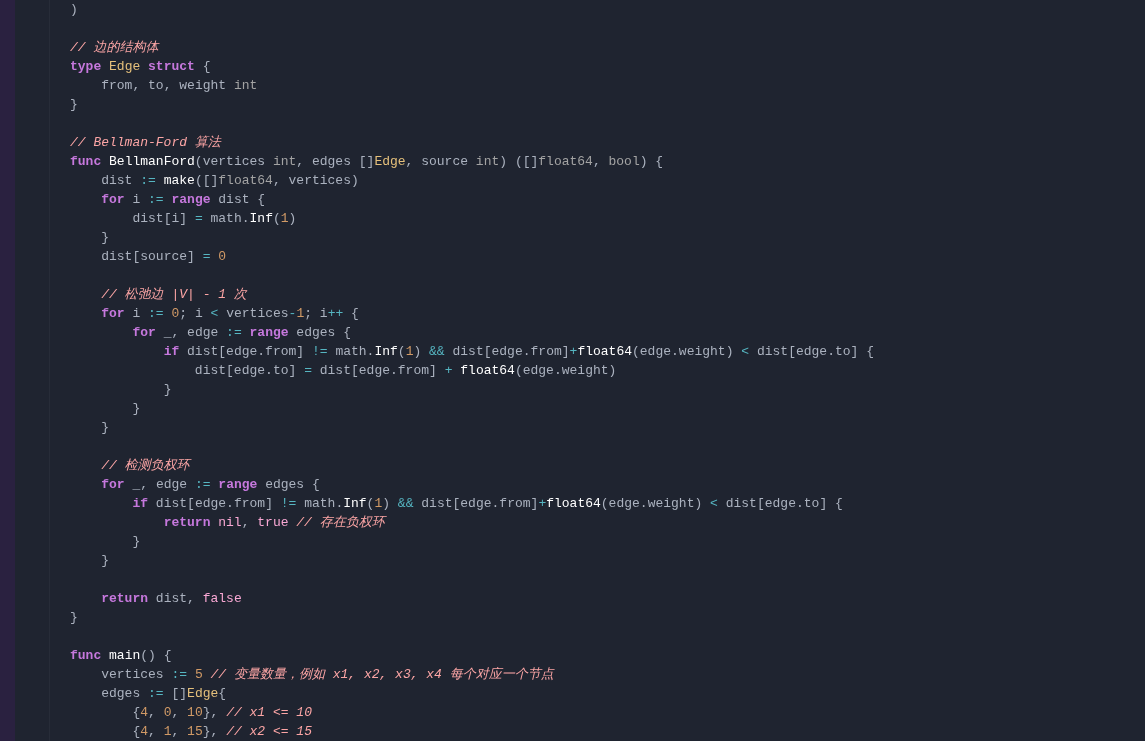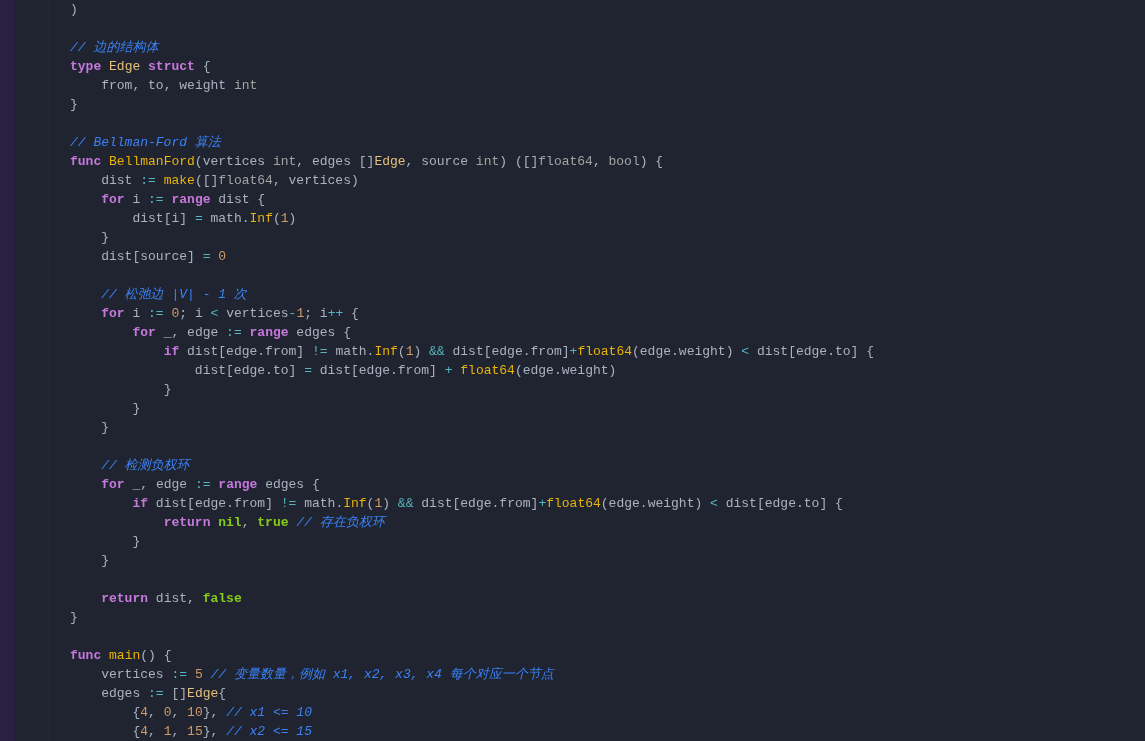--- a/index.html
+++ b/index.html
@@ -32,29 +32,29 @@
     flex: 1;
     padding: 0 20px 0 20px;
     color: #abb2bf;
     white-space: pre;
     overflow: hidden;
     position: relative;
   }
   .line { height: 19px; }
 
   
-  .c-comment { color: #3b82f6; font-style: italic; }
+  .c-comment { color: #fca5a5; font-style: italic; }
   .c-keyword { color: #c678dd; font-weight: bold; }        
   .c-type    { color: #a3a3a3; }        
   .c-ident   { color: #abb2bf; }
-  .c-func    { color: #eab308; }        
+  .c-func    { color: #ffffff; }        
   .c-num     { color: #d19a66; }
   .c-op      { color: #56b6c2; }
   .c-punc    { color: #abb2bf; }
-  .c-bool    { color: #84cc16; font-weight: bold; }
+  .c-bool    { color: #f9a8d4; }
   .c-struct  { color: #e5c07b; }
 </style>
 </head>
 <body>
 
 <div class="editor">
   <div class="left-margin"></div>
   <div class="gutter"></div>
   <div class="code-area" id="code-area"><div class="line"><span class="c-punc">)</span></div><div class="line">&nbsp;</div><div class="line"><span class="c-comment">// 边的结构体</span></div><div class="line"><span class="c-keyword">type</span><span> </span><span class="c-struct">Edge</span><span> </span><span class="c-keyword">struct</span><span> </span><span class="c-punc">{</span></div><div class="line"><span>    </span><span class="c-ident">from</span><span class="c-punc">,</span><span> </span><span class="c-ident">to</span><span class="c-punc">,</span><span> </span><span class="c-ident">weight</span><span> </span><span class="c-type">int</span></div><div class="line"><span class="c-punc">}</span></div><div class="line">&nbsp;</div><div class="line"><span class="c-comment">// Bellman-Ford 算法</span></div><div class="line"><span class="c-keyword">func</span><span> </span><span class="c-func">BellmanFord</span><span class="c-punc">(</span><span class="c-ident">vertices</span><span> </span><span class="c-type">int</span><span class="c-punc">,</span><span> </span><span class="c-ident">edges</span><span> </span><span class="c-punc">[]</span><span class="c-struct">Edge</span><span class="c-punc">,</span><span> </span><span class="c-ident">source</span><span> </span><span class="c-type">int</span><span class="c-punc">)</span><span> </span><span class="c-punc">([]</span><span class="c-type">float64</span><span class="c-punc">,</span><span> </span><span class="c-type">bool</span><span class="c-punc">)</span><span> </span><span class="c-punc">{</span></div><div class="line"><span>    </span><span class="c-ident">dist</span><span> </span><span class="c-op">:=</span><span> </span><span class="c-func">make</span><span class="c-punc">([]</span><span class="c-type">float64</span><span class="c-punc">,</span><span> </span><span class="c-ident">vertices</span><span class="c-punc">)</span></div><div class="line"><span>    </span><span class="c-keyword">for</span><span> </span><span class="c-ident">i</span><span> </span><span class="c-op">:=</span><span> </span><span class="c-keyword">range</span><span> </span><span class="c-ident">dist</span><span> </span><span class="c-punc">{</span></div><div class="line"><span>        </span><span class="c-ident">dist</span><span class="c-punc">[</span><span class="c-ident">i</span><span class="c-punc">]</span><span> </span><span class="c-op">=</span><span> </span><span class="c-ident">math</span><span class="c-punc">.</span><span class="c-func">Inf</span><span class="c-punc">(</span><span class="c-num">1</span><span class="c-punc">)</span></div><div class="line"><span>    </span><span class="c-punc">}</span></div><div class="line"><span>    </span><span class="c-ident">dist</span><span class="c-punc">[</span><span class="c-ident">source</span><span class="c-punc">]</span><span> </span><span class="c-op">=</span><span> </span><span class="c-num">0</span></div><div class="line">&nbsp;</div><div class="line"><span>    </span><span class="c-comment">// 松弛边 |V| - 1 次</span></div><div class="line"><span>    </span><span class="c-keyword">for</span><span> </span><span class="c-ident">i</span><span> </span><span class="c-op">:=</span><span> </span><span class="c-num">0</span><span class="c-punc">;</span><span> </span><span class="c-ident">i</span><span> </span><span class="c-op">&lt;</span><span> </span><span class="c-ident">vertices</span><span class="c-op">-</span><span class="c-num">1</span><span class="c-punc">;</span><span> </span><span class="c-ident">i</span><span class="c-op">++</span><span> </span><span class="c-punc">{</span></div><div class="line"><span>        </span><span class="c-keyword">for</span><span> </span><span class="c-ident">_</span><span class="c-punc">,</span><span> </span><span class="c-ident">edge</span><span> </span><span class="c-op">:=</span><span> </span><span class="c-keyword">range</span><span> </span><span class="c-ident">edges</span><span> </span><span class="c-punc">{</span></div><div class="line"><span>            </span><span class="c-keyword">if</span><span> </span><span class="c-ident">dist</span><span class="c-punc">[</span><span class="c-ident">edge</span><span class="c-punc">.</span><span class="c-ident">from</span><span class="c-punc">]</span><span> </span><span class="c-op">!=</span><span> </span><span class="c-ident">math</span><span class="c-punc">.</span><span class="c-func">Inf</span><span class="c-punc">(</span><span class="c-num">1</span><span class="c-punc">)</span><span> </span><span class="c-op">&amp;&amp;</span><span> </span><span class="c-ident">dist</span><span class="c-punc">[</span><span class="c-ident">edge</span><span class="c-punc">.</span><span class="c-ident">from</span><span class="c-punc">]</span><span class="c-op">+</span><span class="c-func">float64</span><span class="c-punc">(</span><span class="c-ident">edge</span><span class="c-punc">.</span><span class="c-ident">weight</span><span class="c-punc">)</span><span> </span><span class="c-op">&lt;</span><span> </span><span class="c-ident">dist</span><span class="c-punc">[</span><span class="c-ident">edge</span><span class="c-punc">.</span><span class="c-ident">to</span><span class="c-punc">]</span><span> </span><span class="c-punc">{</span></div><div class="line"><span>                </span><span class="c-ident">dist</span><span class="c-punc">[</span><span class="c-ident">edge</span><span class="c-punc">.</span><span class="c-ident">to</span><span class="c-punc">]</span><span> </span><span class="c-op">=</span><span> </span><span class="c-ident">dist</span><span class="c-punc">[</span><span class="c-ident">edge</span><span class="c-punc">.</span><span class="c-ident">from</span><span class="c-punc">]</span><span> </span><span class="c-op">+</span><span> </span><span class="c-func">float64</span><span class="c-punc">(</span><span class="c-ident">edge</span><span class="c-punc">.</span><span class="c-ident">weight</span><span class="c-punc">)</span></div><div class="line"><span>            </span><span class="c-punc">}</span></div><div class="line"><span>        </span><span class="c-punc">}</span></div><div class="line"><span>    </span><span class="c-punc">}</span></div><div class="line">&nbsp;</div><div class="line"><span>    </span><span class="c-comment">// 检测负权环</span></div><div class="line"><span>    </span><span class="c-keyword">for</span><span> </span><span class="c-ident">_</span><span class="c-punc">,</span><span> </span><span class="c-ident">edge</span><span> </span><span class="c-op">:=</span><span> </span><span class="c-keyword">range</span><span> </span><span class="c-ident">edges</span><span> </span><span class="c-punc">{</span></div><div class="line"><span>        </span><span class="c-keyword">if</span><span> </span><span class="c-ident">dist</span><span class="c-punc">[</span><span class="c-ident">edge</span><span class="c-punc">.</span><span class="c-ident">from</span><span class="c-punc">]</span><span> </span><span class="c-op">!=</span><span> </span><span class="c-ident">math</span><span class="c-punc">.</span><span class="c-func">Inf</span><span class="c-punc">(</span><span class="c-num">1</span><span class="c-punc">)</span><span> </span><span class="c-op">&amp;&amp;</span><span> </span><span class="c-ident">dist</span><span class="c-punc">[</span><span class="c-ident">edge</span><span class="c-punc">.</span><span class="c-ident">from</span><span class="c-punc">]</span><span class="c-op">+</span><span class="c-func">float64</span><span class="c-punc">(</span><span class="c-ident">edge</span><span class="c-punc">.</span><span class="c-ident">weight</span><span class="c-punc">)</span><span> </span><span class="c-op">&lt;</span><span> </span><span class="c-ident">dist</span><span class="c-punc">[</span><span class="c-ident">edge</span><span class="c-punc">.</span><span class="c-ident">to</span><span class="c-punc">]</span><span> </span><span class="c-punc">{</span></div><div class="line"><span>            </span><span class="c-keyword">return</span><span> </span><span class="c-bool">nil</span><span class="c-punc">,</span><span> </span><span class="c-bool">true</span><span> </span><span class="c-comment">// 存在负权环</span></div><div class="line"><span>        </span><span class="c-punc">}</span></div><div class="line"><span>    </span><span class="c-punc">}</span></div><div class="line">&nbsp;</div><div class="line"><span>    </span><span class="c-keyword">return</span><span> </span><span class="c-ident">dist</span><span class="c-punc">,</span><span> </span><span class="c-bool">false</span></div><div class="line"><span class="c-punc">}</span></div><div class="line">&nbsp;</div><div class="line"><span class="c-keyword">func</span><span> </span><span class="c-func">main</span><span class="c-punc">()</span><span> </span><span class="c-punc">{</span></div><div class="line"><span>    </span><span class="c-ident">vertices</span><span> </span><span class="c-op">:=</span><span> </span><span class="c-num">5</span><span> </span><span class="c-comment">// 变量数量，例如 x1, x2, x3, x4 每个对应一个节点</span></div><div class="line"><span>    </span><span class="c-ident">edges</span><span> </span><span class="c-op">:=</span><span> </span><span class="c-punc">[]</span><span class="c-struct">Edge</span><span class="c-punc">{</span></div><div class="line"><span>        </span><span class="c-punc">{</span><span class="c-num">4</span><span class="c-punc">,</span><span> </span><span class="c-num">0</span><span class="c-punc">,</span><span> </span><span class="c-num">10</span><span class="c-punc">},</span><span> </span><span class="c-comment">// x1 &lt;= 10</span></div><div class="line"><span>        </span><span class="c-punc">{</span><span class="c-num">4</span><span class="c-punc">,</span><span> </span><span class="c-num">1</span><span class="c-punc">,</span><span> </span><span class="c-num">15</span><span class="c-punc">},</span><span> </span><span class="c-comment">// x2 &lt;= 15</span></div></div>
 </div>

